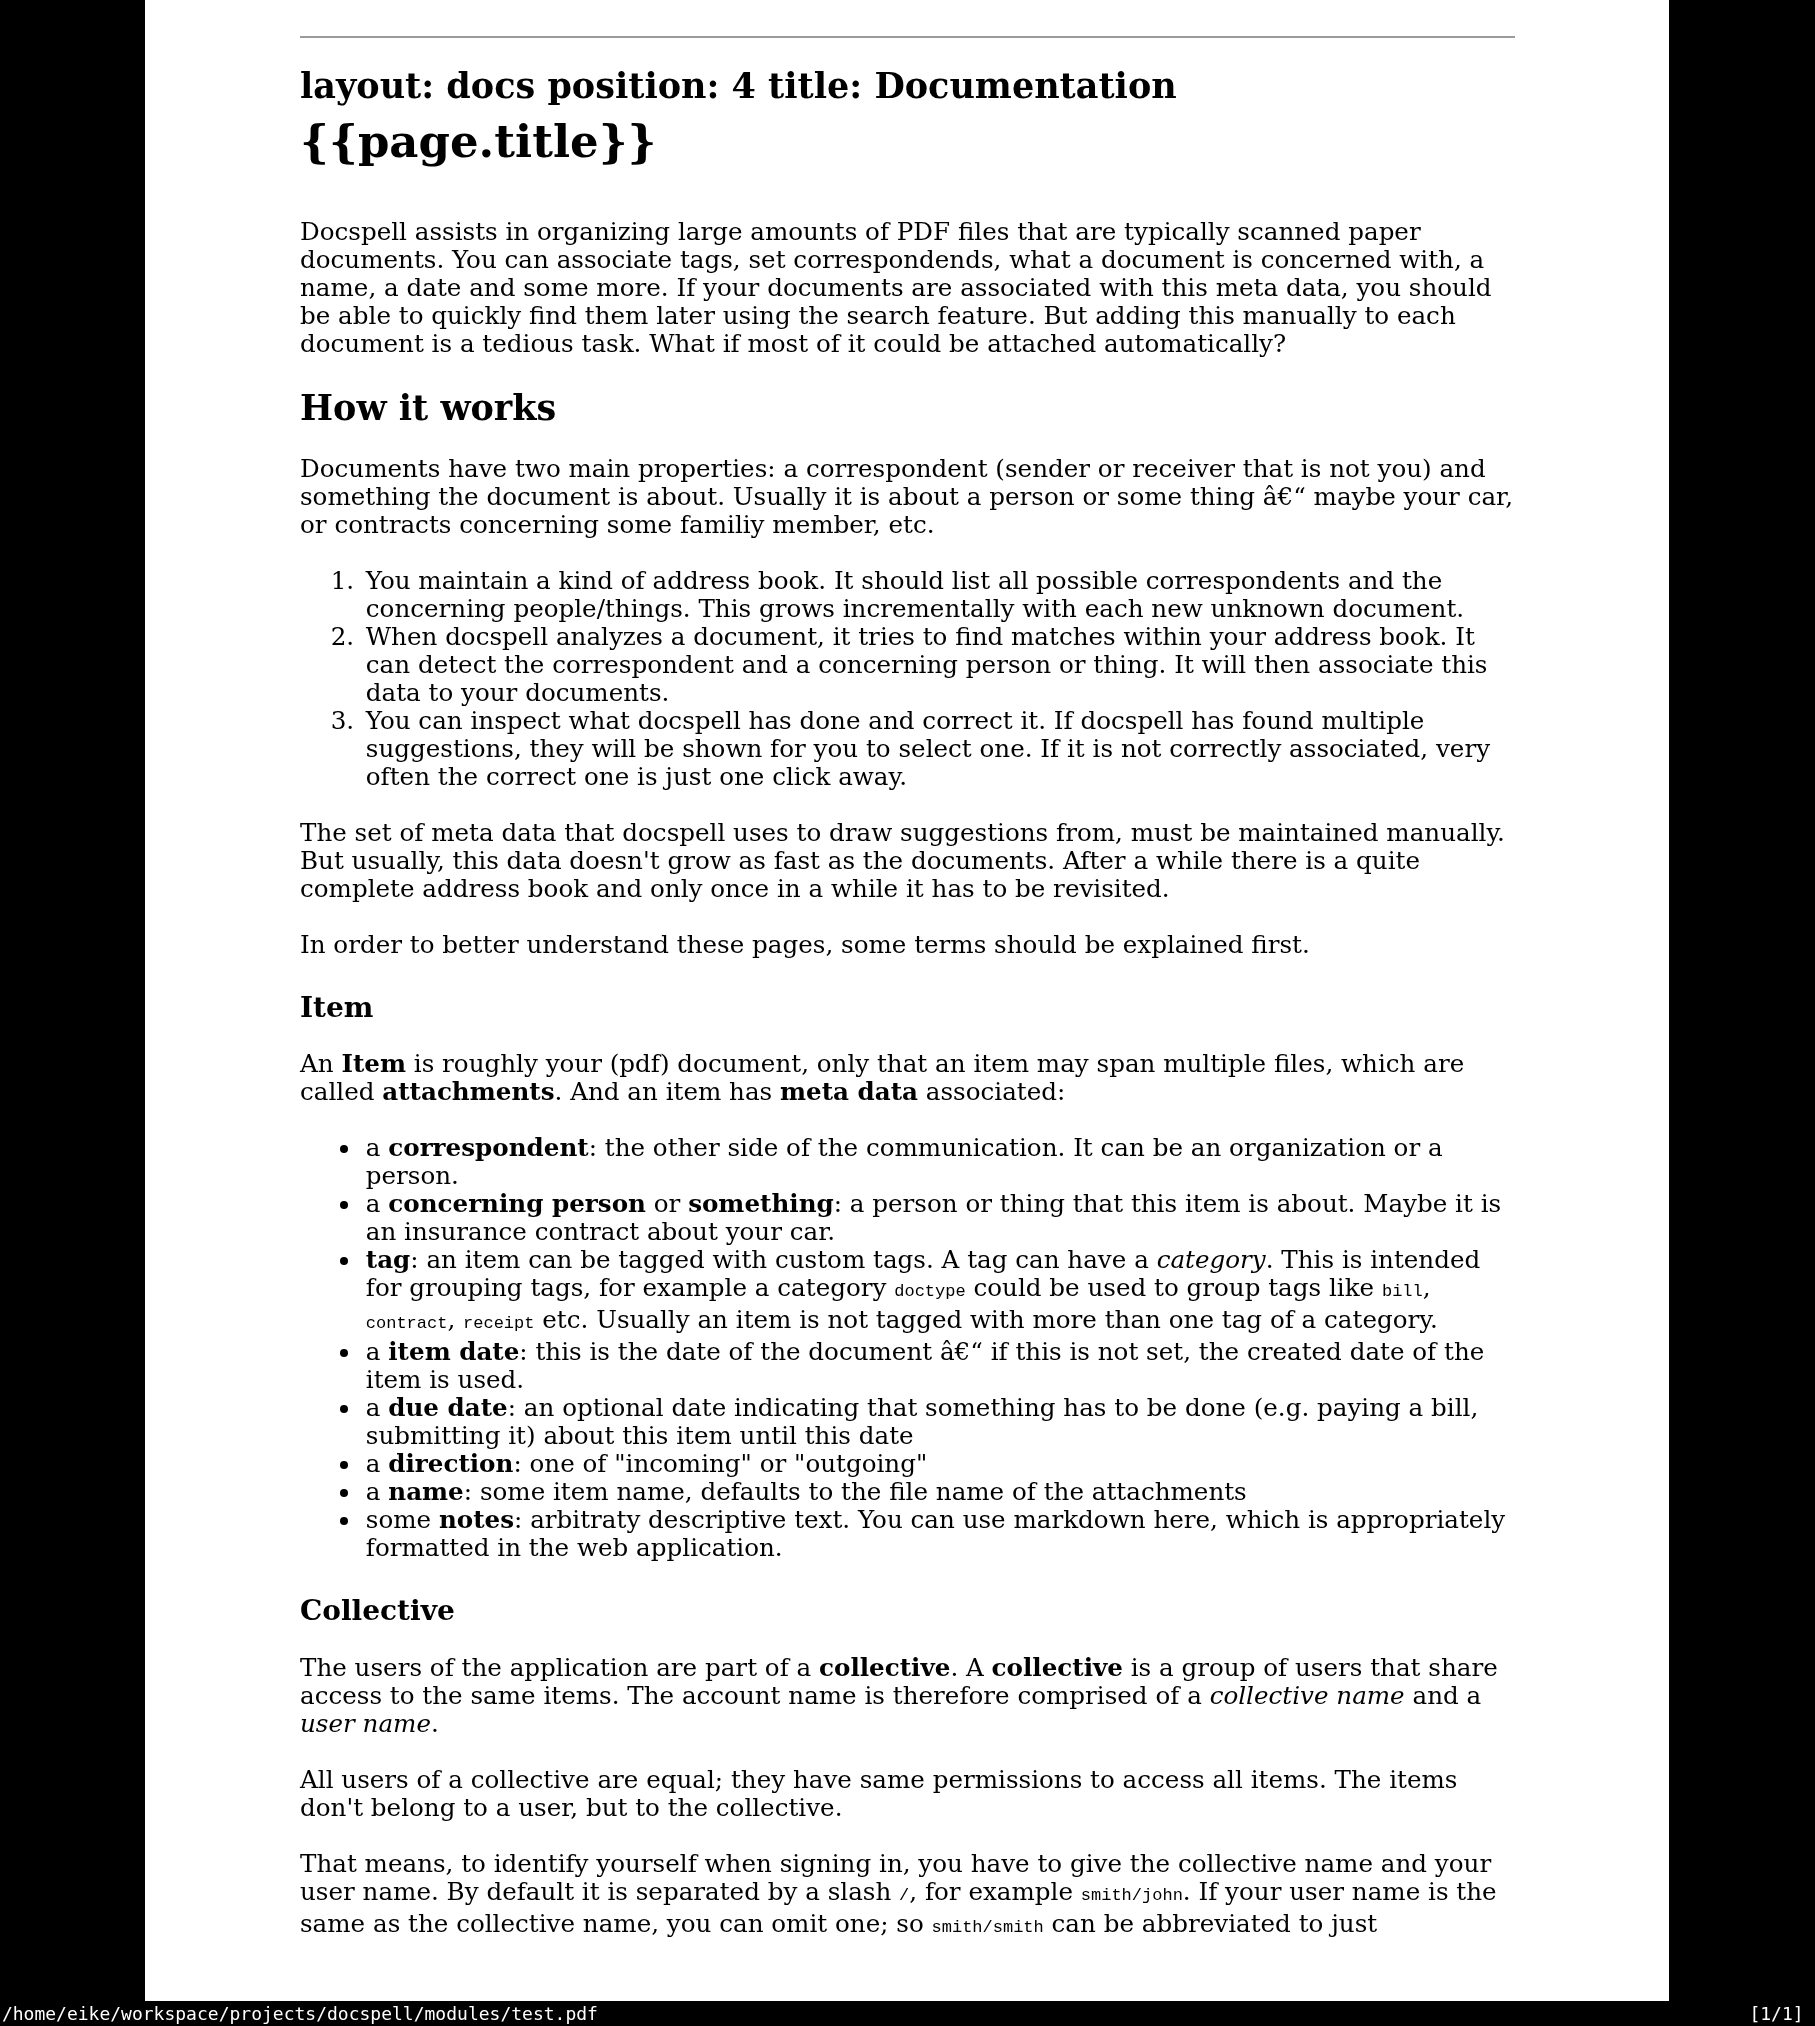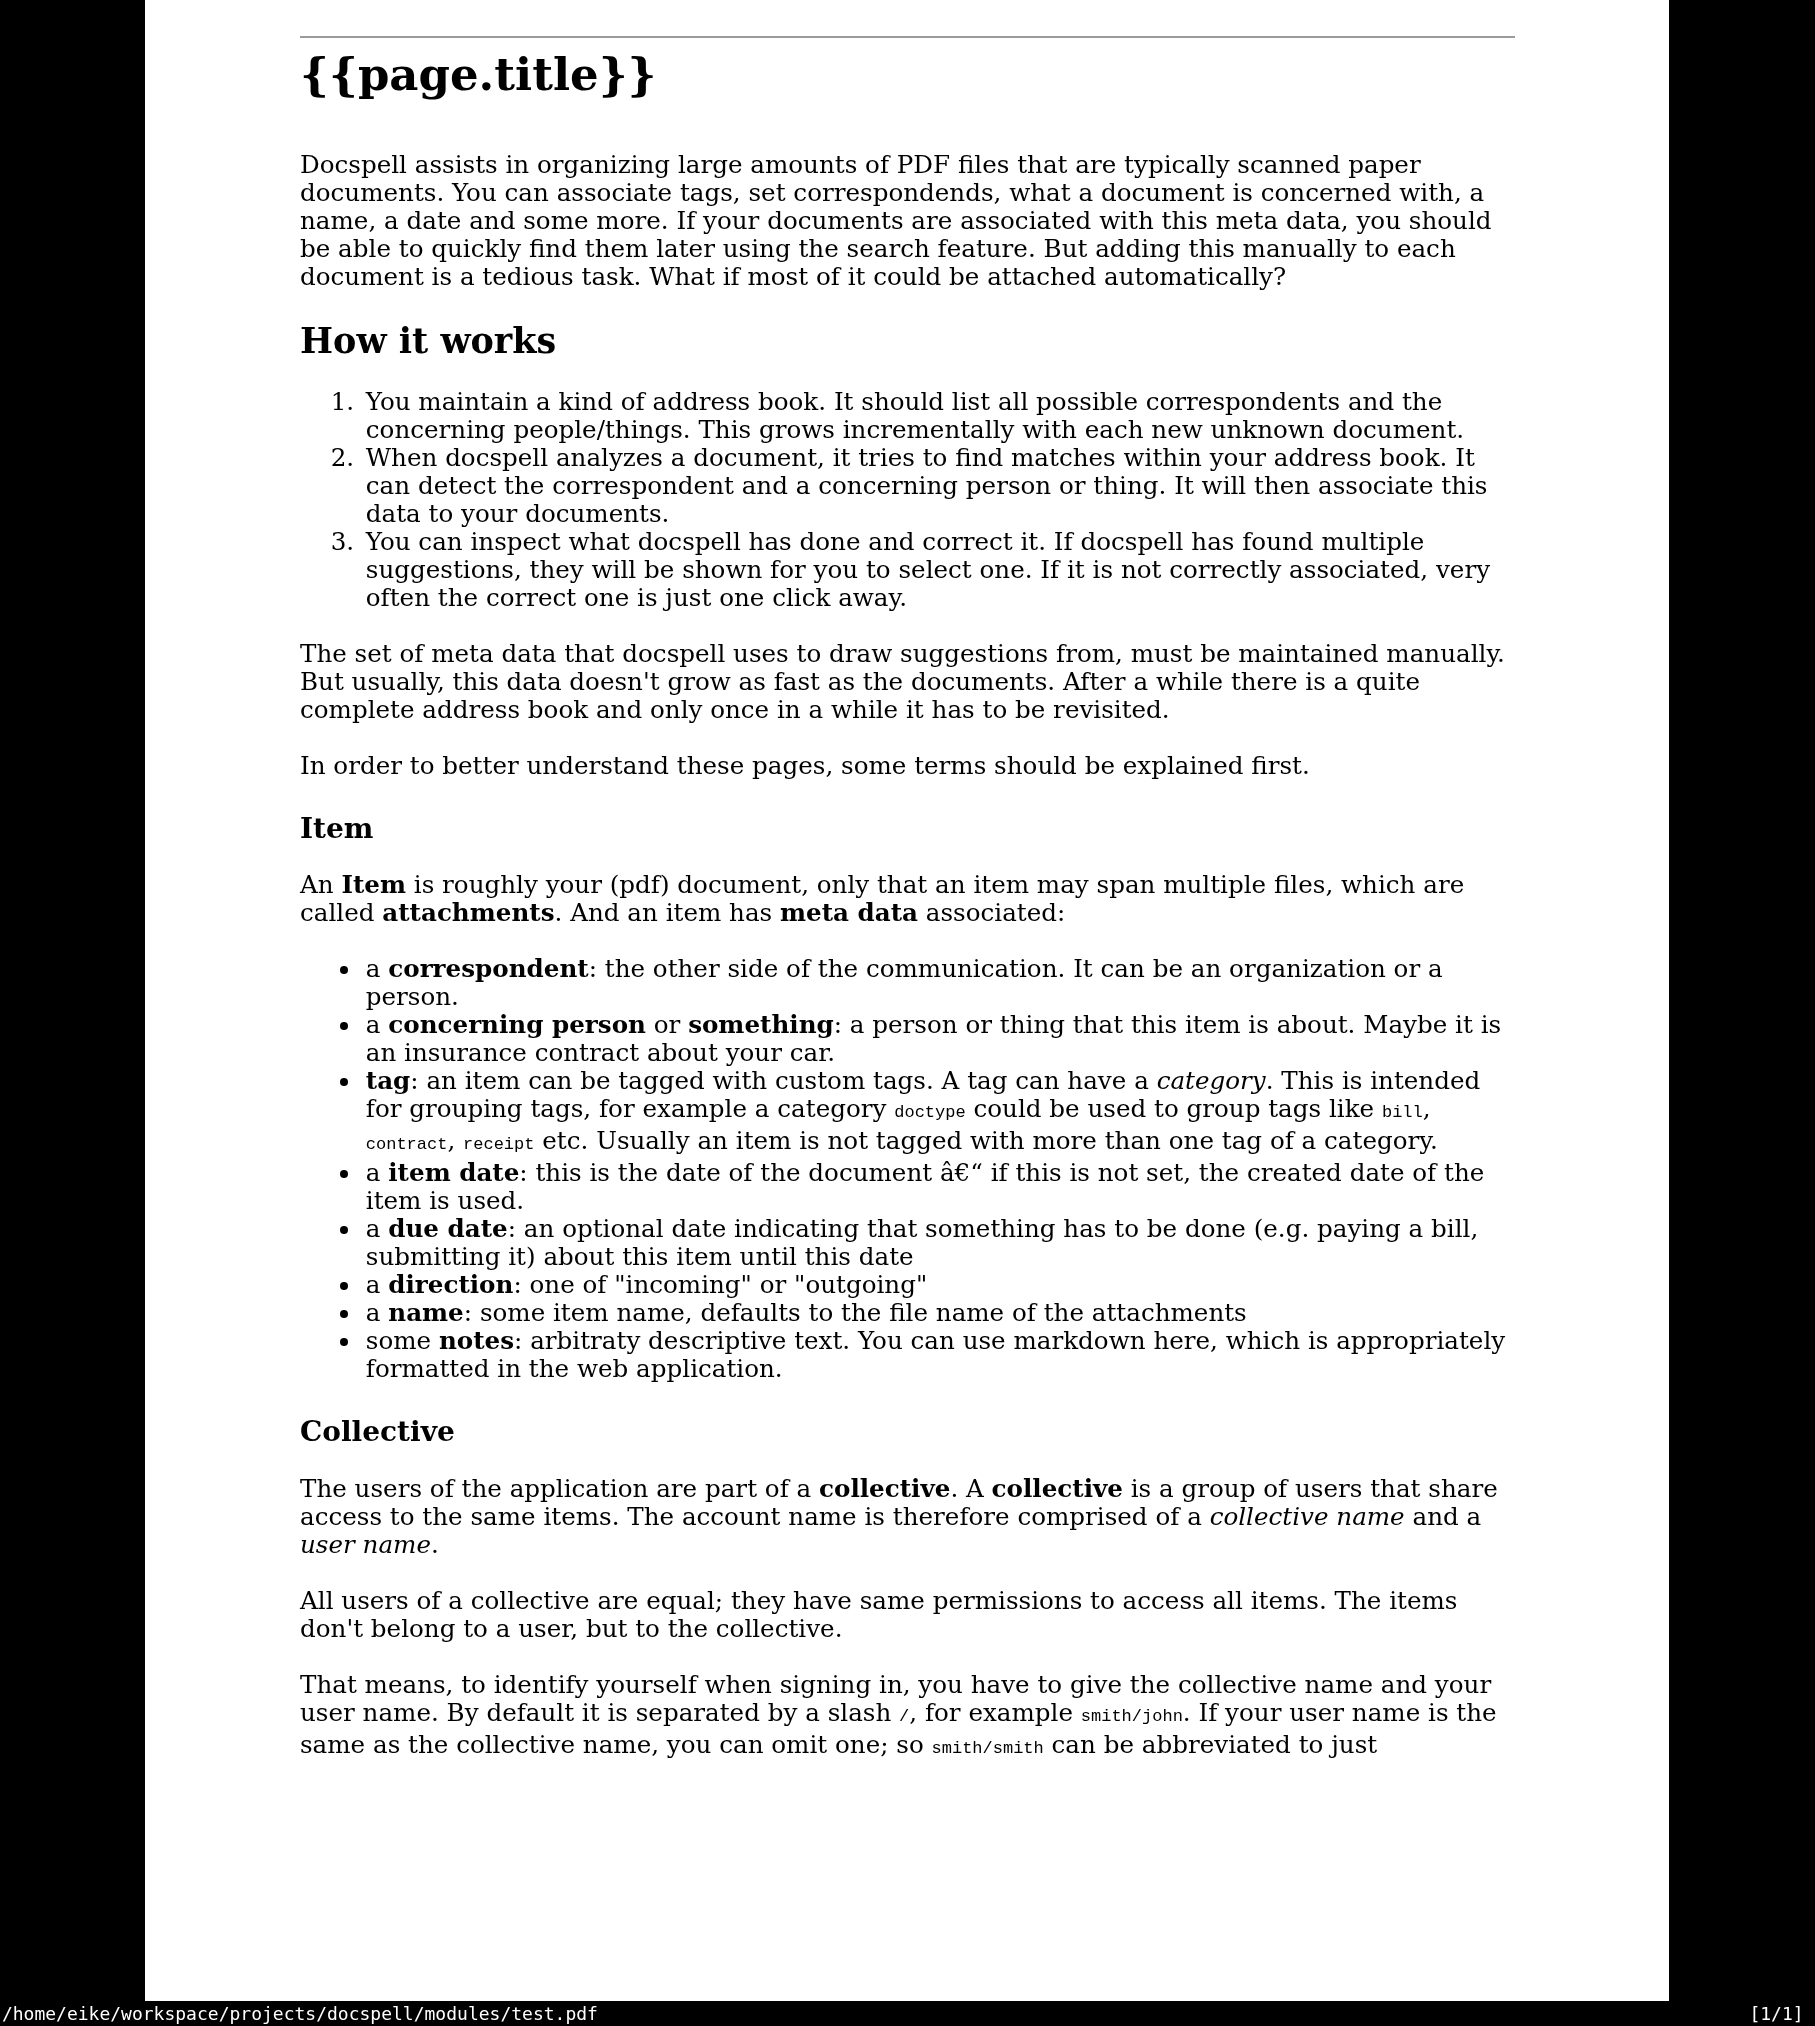--- a/index.html
+++ b/index.html
@@ -80,27 +80,29 @@
 </head>
 <body>
 
 <div class="viewport">
 
   <div class="pdf-page">
     <div class="content">
 
       <hr class="top-rule">
 
+      <h2 class="fm">layout: docs position: 4 title: Documentation</h2>
 
       <h1>{{page.title}}</h1>
 
       <p><span>Docspell assists in organizing large amounts of PDF files that are typically scanned paper documents. You can associate tags, set correspondends, what a document is concerned with, a name, a date and some more. If your documents are associated with this meta data, you should be able to quickly find them later using the search feature. But adding this manually to each document is a tedious task. What if most of it could be attached automatically?</span></p>
 
       <h2>How it works</h2>
 
+      <p><span>Documents have two main properties: a correspondent (sender or receiver that is not you) and something the document is about. Usually it is about a person or some thing â€“ maybe your car, or contracts concerning some familiy member, etc.</span></p>
 
       <ol>
         <li>You maintain a kind of address book. It should list all possible correspondents and the concerning people/things. This grows incrementally with each new unknown document.</li>
         <li>When docspell analyzes a document, it tries to find matches within your address book. It can detect the correspondent and a concerning person or thing. It will then associate this data to your documents.</li>
         <li>You can inspect what docspell has done and correct it. If docspell has found multiple suggestions, they will be shown for you to select one. If it is not correctly associated, very often the correct one is just one click away.</li>
       </ol>
 
       <p><span>The set of meta data that docspell uses to draw suggestions from, must be maintained manually. But usually, this data doesn't grow as fast as the documents. After a while there is a quite complete address book and only once in a while it has to be revisited.</span></p>
 
 

